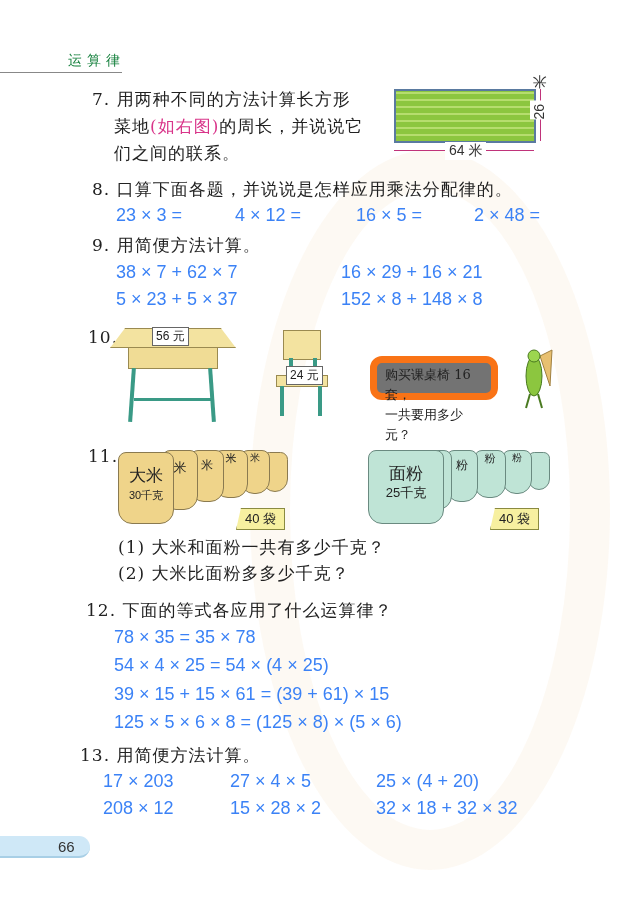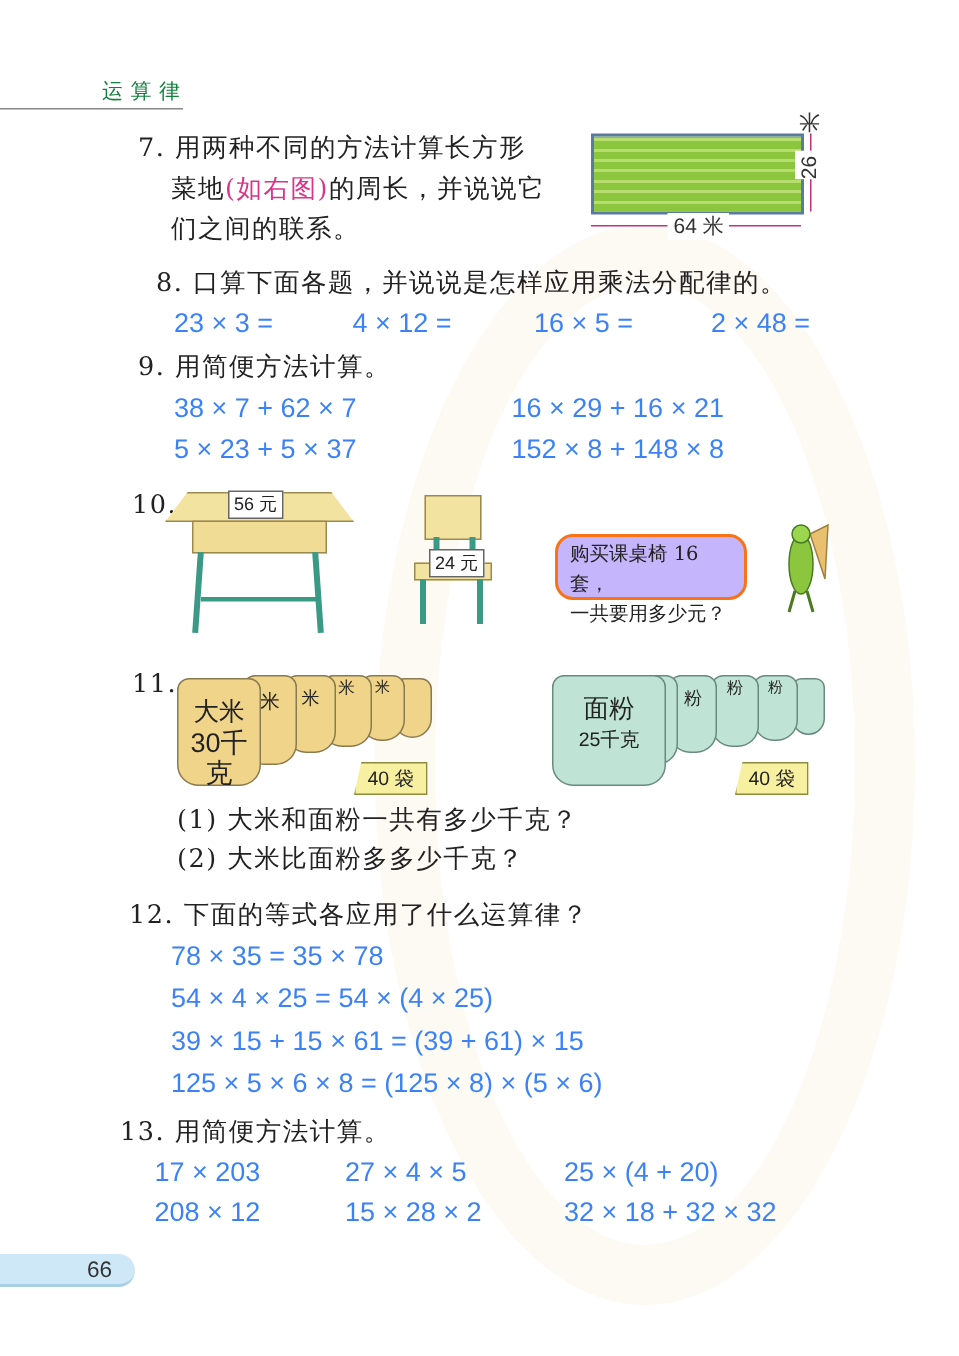--- a/index.html
+++ b/index.html
@@ -19,22 +19,22 @@
   .dim { font-family:"Liberation Sans", sans-serif; font-size:14px; color:#333; }
   .dimline { background:#c0337a; }
   
   .desk-top { left:110px; top:328px; width:124px; height:18px; background:#f3e3a0; border:1px solid #9a8a50;
               clip-path:polygon(12% 0,88% 0,100% 100%,0 100%); }
   .desk-box { left:128px; top:347px; width:88px; height:20px; background:#f0dc95; border:1px solid #9a8a50; }
   .leg { background:#3a9a86; width:4px; }
   .tag { background:#fff; border:1px solid #666; font-family:"Liberation Sans",sans-serif; font-size:12px; padding:0 3px; }
   .chair-back { left:283px; top:330px; width:36px; height:28px; background:#f3e3a0; border:1px solid #9a8a50; }
   .chair-seat { left:276px; top:375px; width:50px; height:10px; background:#f3e3a0; border:1px solid #9a8a50; }
-  .bubble { left:370px; top:356px; width:128px; height:44px; border:2px solid #f97316; border-radius:12px;
-            background:#c4b5fd; font-size:13px; line-height:20px; padding:2px 8px; box-sizing:border-box; }
+  .bubble { left:370px; top:356px; width:128px; height:44px; border:7px solid #f97316; border-radius:12px;
+            background:#737373; font-size:13px; line-height:20px; padding:2px 8px; box-sizing:border-box; }
   .bug { left:520px; top:346px; width:34px; height:64px; }
   
   .bag { border:1px solid #8a7a50; border-radius:8px 8px 14px 14px; text-align:center; font-size:14px; }
   .rice { background:#efd48a; }
   .flour { background:#bfe4d6; border-color:#6a8a80; }
   .card { background:#f7f0a0; border:1px solid #8a8a40; font-family:"Liberation Sans",sans-serif; font-size:13px;
           padding:1px 8px; clip-path:polygon(10% 0,100% 0,100% 100%,0 100%); }
   .pagebar { left:0; top:836px; width:90px; height:20px; background:#cfe8f7; border-radius:0 12px 12px 0;
              border-bottom:2px solid #a8cfe6; }
   .pagenum { left:58px; top:838px; font-family:"Liberation Sans",sans-serif; font-size:15px; color:#333; }
@@ -54,21 +54,21 @@
        <span>用两种不同的方法计算长方形</span></div>
   <div style="padding-left:22px;"><span>菜地</span><span class="pink">(如右图)</span><span>的周长，并说说它</span></div>
   <div style="padding-left:22px;">们之间的联系。</div>
 </div>
 <div class="abs field"></div>
 <div class="abs dimline" style="left:394px;top:150px;width:140px;height:1px;"></div>
 <div class="abs dim" style="left:445px;top:142px;background:#fff;padding:0 4px;">64 米</div>
 <div class="abs dimline" style="left:540px;top:89px;width:1px;height:52px;"></div>
 <div class="abs dim" style="left:530px;top:100px;writing-mode:vertical-rl;transform:rotate(180deg);background:#fff;">26 米</div>
 
-<div class="abs q" style="left:104px;top:176px;">
+<div class="abs q" style="left:92px;top:176px;">
   <span class="qnum">8.</span>
   <span>口算下面各题，并说说是怎样应用乘法分配律的。</span>
 </div>
 <div class="abs expr" style="left:116px;top:205px;">23 × 3 =</div>
 <div class="abs expr" style="left:235px;top:205px;">4 × 12 =</div>
 <div class="abs expr" style="left:356px;top:205px;">16 × 5 =</div>
 <div class="abs expr" style="left:474px;top:205px;">2 × 48 =</div>
 
 <div class="abs q" style="left:92px;top:232px;">
   <span class="qnum">9.</span>
@@ -106,21 +106,21 @@
 </svg>
 
 <div class="abs q" style="left:88px;top:443px;">11.</div>
 <div class="abs bag rice" style="left:262px;top:452px;width:24px;height:38px;font-size:9px;"></div>
 <div class="abs bag rice" style="left:240px;top:450px;width:28px;height:42px;font-size:10px;"><span>米</span></div>
 <div class="abs bag rice" style="left:214px;top:450px;width:32px;height:46px;font-size:11px;"><span>米</span></div>
 <div class="abs bag rice" style="left:190px;top:450px;width:34px;height:52px;font-size:12px;padding-top:6px;box-sizing:border-box;"><span>米</span></div>
 <div class="abs bag rice" style="left:162px;top:450px;width:36px;height:60px;font-size:13px;padding-top:8px;box-sizing:border-box;"><span>米</span></div>
 <div class="abs bag rice" style="left:118px;top:452px;width:56px;height:72px;padding-top:12px;box-sizing:border-box;line-height:20px;">
   <div style="font-size:17px;">大米</div>
-  <div class="sans" style="font-size:18px;">30千克</div>
+  <div class="sans" style="font-size:11px;">30千克</div>
 </div>
 <div class="abs card" style="left:236px;top:508px;">40 袋</div>
 
 <div class="abs bag flour" style="left:528px;top:452px;width:20px;height:36px;"></div>
 <div class="abs bag flour" style="left:502px;top:450px;width:28px;height:42px;font-size:10px;"><span>粉</span></div>
 <div class="abs bag flour" style="left:474px;top:450px;width:30px;height:46px;font-size:11px;"><span>粉</span></div>
 <div class="abs bag flour" style="left:446px;top:450px;width:32px;height:52px;font-size:12px;padding-top:6px;box-sizing:border-box;"><span>粉</span></div>
 <div class="abs bag flour" style="left:418px;top:450px;width:34px;height:60px;font-size:13px;padding-top:8px;box-sizing:border-box;"><span>粉</span></div>
 <div class="abs bag flour" style="left:368px;top:450px;width:76px;height:74px;padding-top:12px;box-sizing:border-box;line-height:20px;">
   <div style="font-size:17px;">面粉</div>

